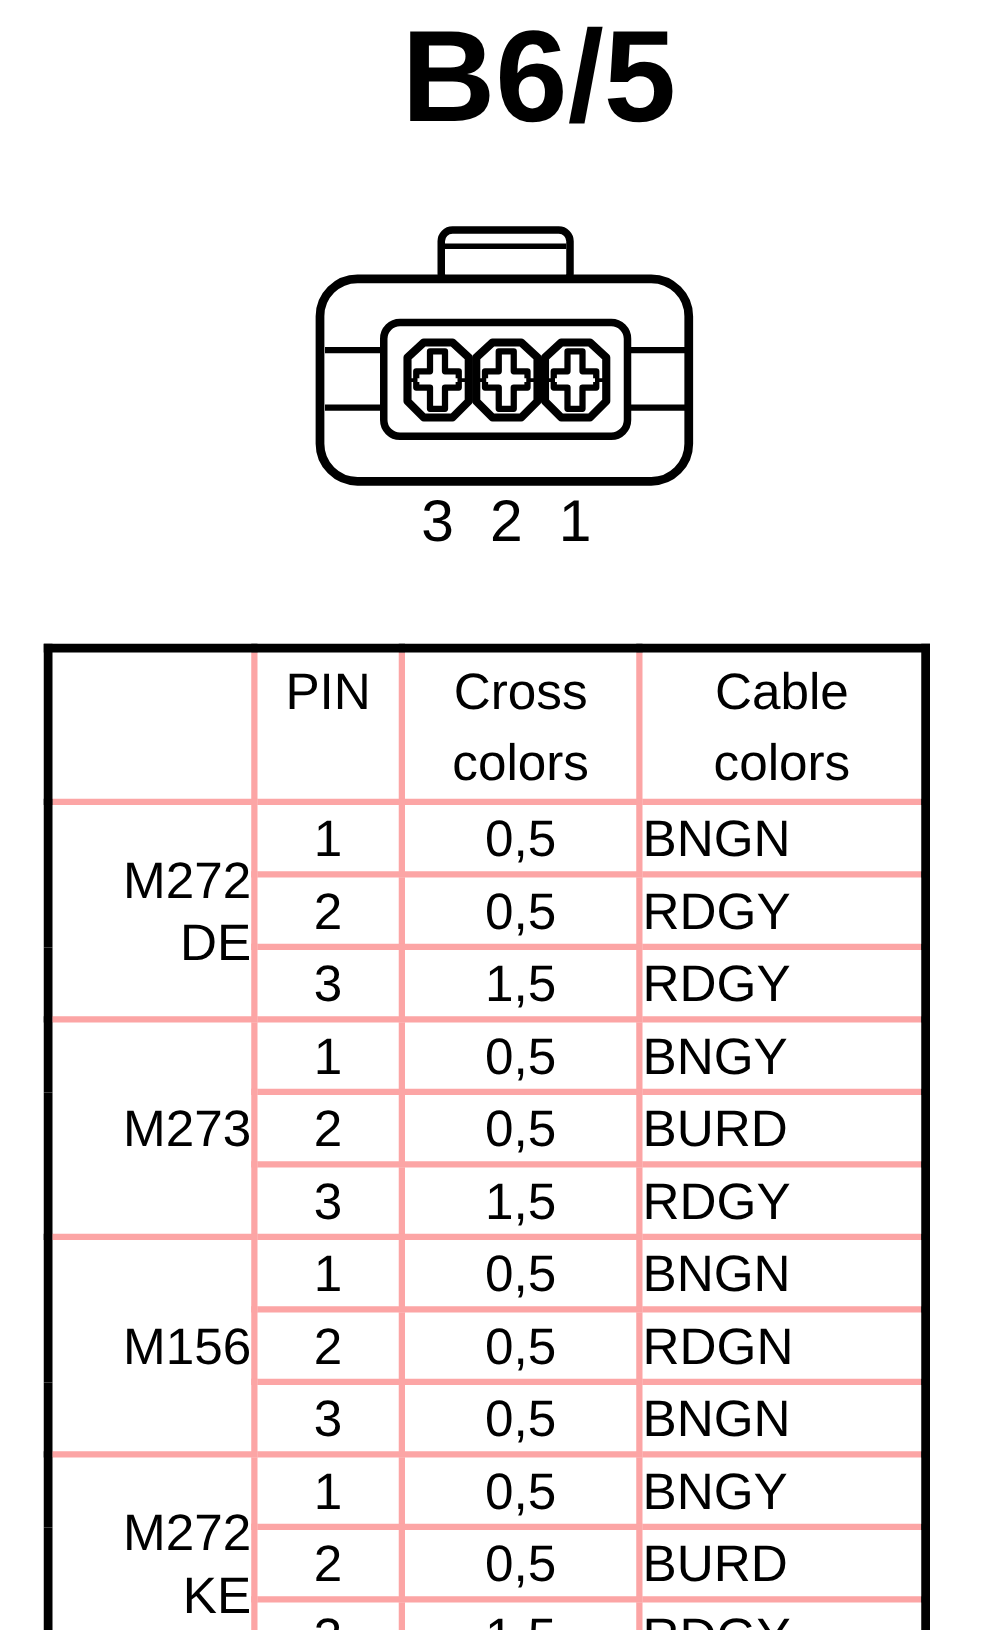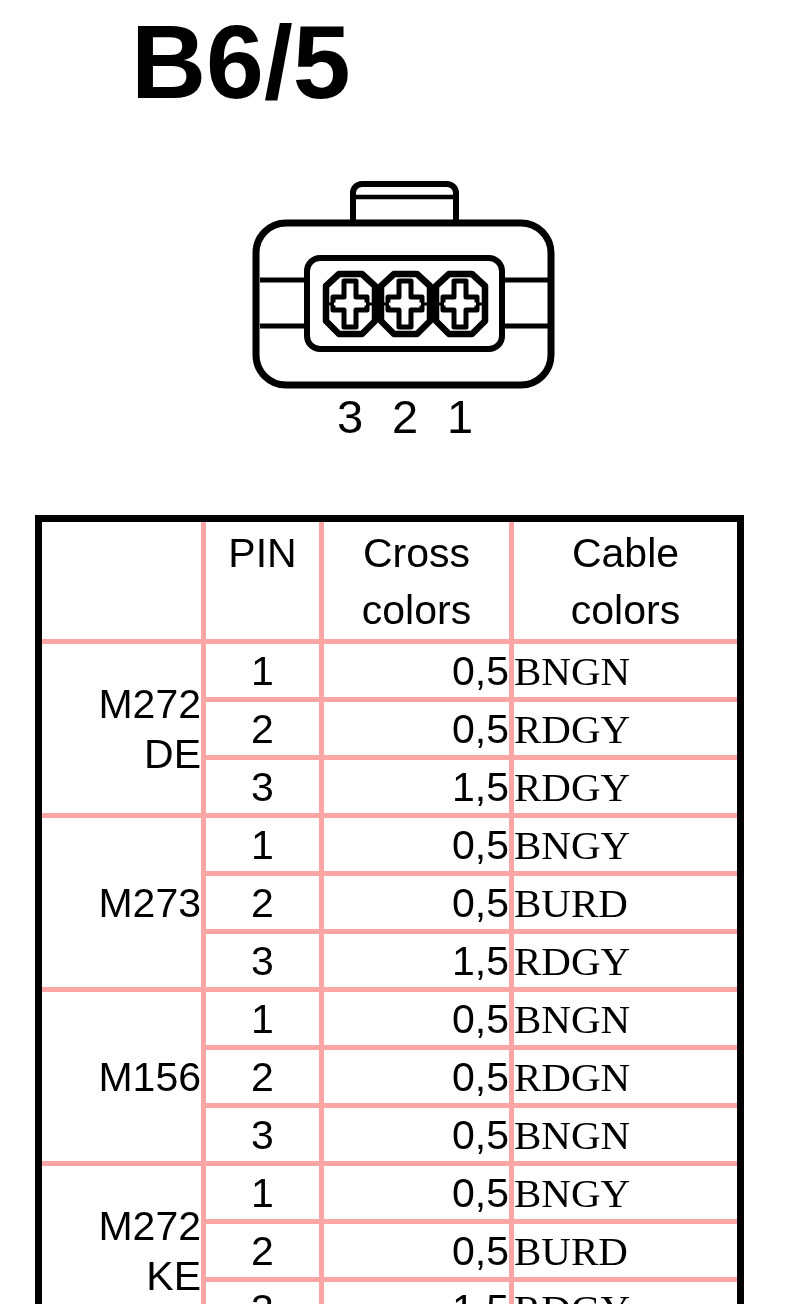--- a/index.html
+++ b/index.html
@@ -12,21 +12,21 @@
     overflow: hidden;
     font-family: "Liberation Sans", "DejaVu Sans", sans-serif;
   }
 
   
   .title {
     position: absolute;
     left: 131px;
     top: 6px;
     width: 600px;
-    text-align: left;
+    text-align: center;
     font-size: 104px;
     line-height: 112px;
     font-weight: bold;
     white-space: nowrap;
   }
 
   
   .connector-svg {
     position: absolute;
     left: 0;
@@ -76,22 +76,22 @@
     vertical-align: middle;
     line-height: 50px;
   }
   td.engine {
     vertical-align: top;
     text-align: right;
     line-height: 53px;
     white-space: pre-line;
   }
   td.pin   { text-align: center; }
-  td.cross { text-align: right; padding-left: 8px; }
-  td.color { text-align: left; padding-left: 6px; font-family: Liberation Serif, serif; }
+  td.cross { text-align: center; padding-left: 8px; }
+  td.color { text-align: left; padding-left: 6px; }
 </style>
 </head>
 <body>
 
 <div class="title">B6/5</div>
 
 <svg class="connector-svg" width="800" height="470" viewBox="0 0 800 470" fill="none" stroke="#000" stroke-linejoin="round" stroke-linecap="butt">
 
   <g>
     <rect x="353" y="184" width="103" height="44" rx="9" fill="#ffffff" stroke-width="6"></rect>

